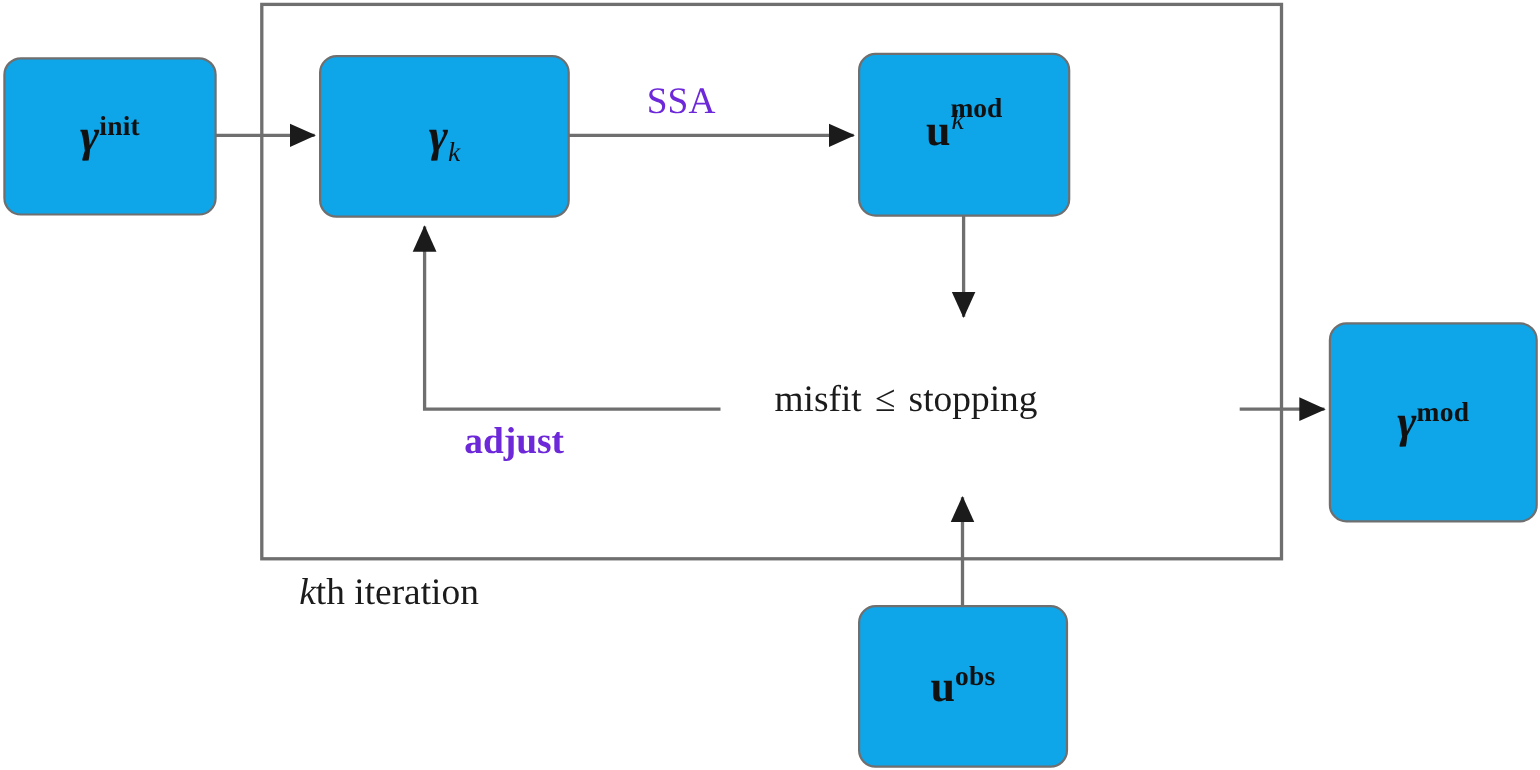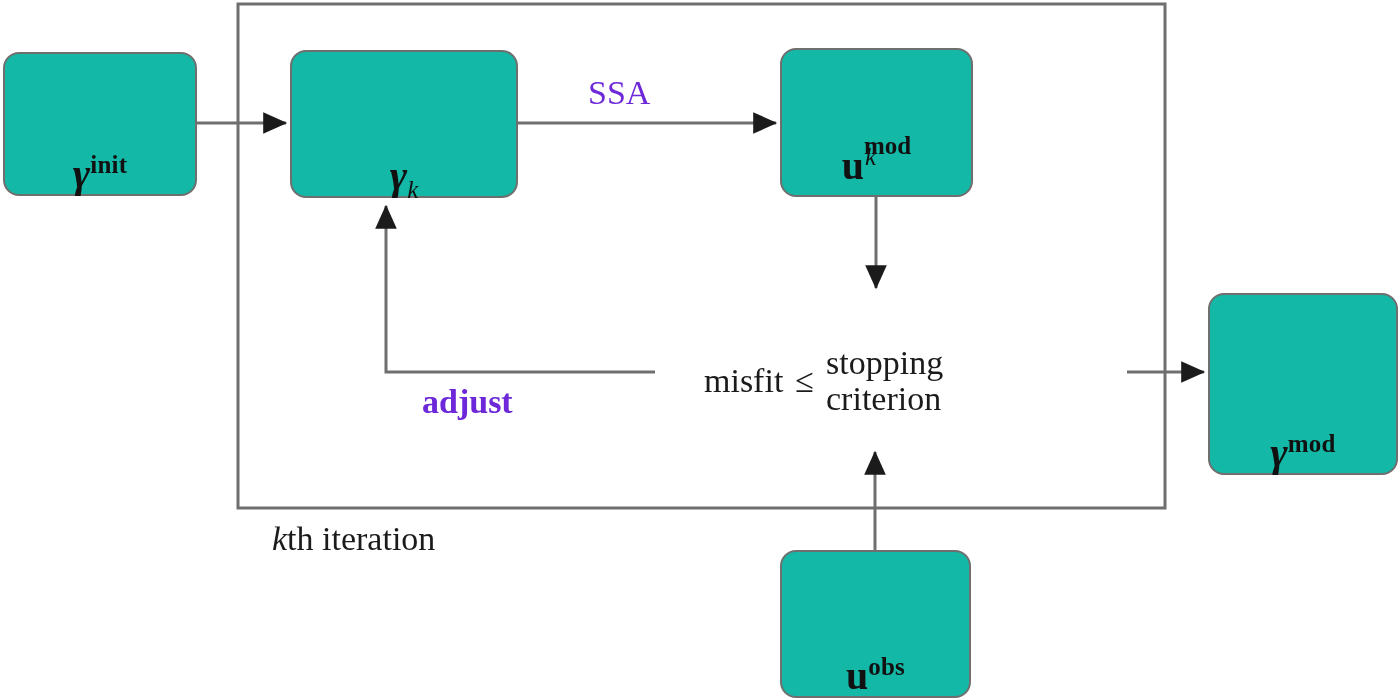--- a/index.html
+++ b/index.html
@@ -21,23 +21,23 @@
     left: 0;
     top: 0;
     width: 1400px;
     height: 700px;
   }
   .node {
     position: absolute;
     box-sizing: border-box;
     border: 2.5px solid #6f6f6f;
     border-radius: 16px;
-    background: #14b8a6;
+    background: #0ea5e9;
     display: flex;
-    align-items: flex-end;
+    align-items: center;
     justify-content: center;
     text-align: center;
   }
   .node-label {
     font-family: "Liberation Serif", "DejaVu Serif", serif;
     font-size: 40px;
     line-height: 1;
     color: #111111;
     white-space: nowrap;
   }
@@ -173,19 +173,18 @@
 
   <div class="edge-label" style="left:588px; top:74px;">SSA</div>
 
   <div class="edge-label" style="left:422px; top:383px;font-weight:bold;">adjust</div>
 
   <div class="cond" style="left:704px; top:345px;">
     <span>misfit</span>
     <span>≤</span>
     <span class="stack">
       <span style="display:block;">stopping</span>
-      <span style="display:block;">criterion</span>
     </span>
   </div>
 
   <div class="iter-label" style="left:262px; top:520px;"><span class="kit">k</span><span>th iteration</span></div>
 
 </div>
 
 </body></html>

